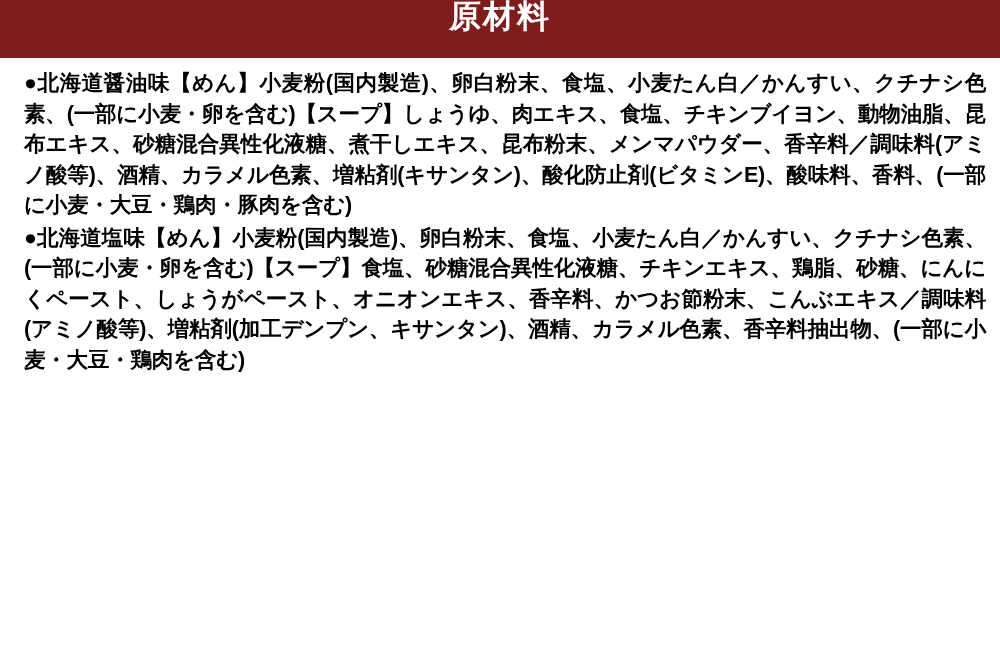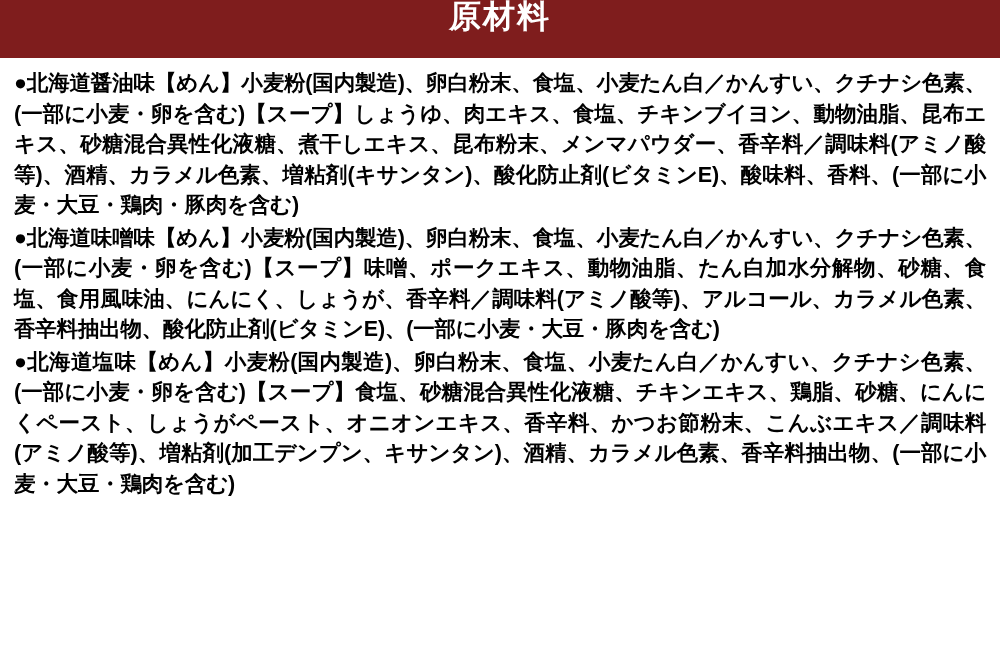--- a/index.html
+++ b/index.html
@@ -32,21 +32,21 @@
     box-sizing: border-box;
   }
   .header-title {
     font-size: 32px;
     font-weight: bold;
     letter-spacing: 2px;
     line-height: 1;
     color: #ffffff;
   }
   .content {
-    padding: 10px 14px 0 14px;
+    padding: 10px 14px 0 24px;
     box-sizing: border-box;
   }
   .ingredient-block {
     font-size: 21.5px;
     line-height: 1.42;
     font-weight: bold;
     text-align: justify;
     text-justify: inter-character;
     margin: 0 0 2px 0;
     letter-spacing: -0.2px;
@@ -57,17 +57,16 @@
 <body>
 
 <div class="page">
 
   <div class="header-bar">
     <div class="header-title">原材料</div>
   </div>
 
   <div class="content">
     <p class="ingredient-block">●北海道醤油味【めん】小麦粉(国内製造)、卵白粉末、食塩、小麦たん白／かんすい、クチナシ色素、(一部に小麦・卵を含む)【スープ】しょうゆ、肉エキス、食塩、チキンブイヨン、動物油脂、昆布エキス、砂糖混合異性化液糖、煮干しエキス、昆布粉末、メンマパウダー、香辛料／調味料(アミノ酸等)、酒精、カラメル色素、増粘剤(キサンタン)、酸化防止剤(ビタミンE)、酸味料、香料、(一部に小麦・大豆・鶏肉・豚肉を含む)</p>
-    <p class="ingredient-block">●北海道味噌味【めん】小麦粉(国内製造)、卵白粉末、食塩、小麦たん白／かんすい、クチナシ色素、(一部に小麦・卵を含む)【スープ】味噌、ポークエキス、動物油脂、たん白加水分解物、砂糖、食塩、食用風味油、にんにく、しょうが、香辛料／調味料(アミノ酸等)、アルコール、カラメル色素、香辛料抽出物、酸化防止剤(ビタミンE)、(一部に小麦・大豆・豚肉を含む)</p>
     <p class="ingredient-block">●北海道塩味【めん】小麦粉(国内製造)、卵白粉末、食塩、小麦たん白／かんすい、クチナシ色素、(一部に小麦・卵を含む)【スープ】食塩、砂糖混合異性化液糖、チキンエキス、鶏脂、砂糖、にんにくペースト、しょうがペースト、オニオンエキス、香辛料、かつお節粉末、こんぶエキス／調味料(アミノ酸等)、増粘剤(加工デンプン、キサンタン)、酒精、カラメル色素、香辛料抽出物、(一部に小麦・大豆・鶏肉を含む)</p>
   </div>
 
 </div>
 
 </body></html>

